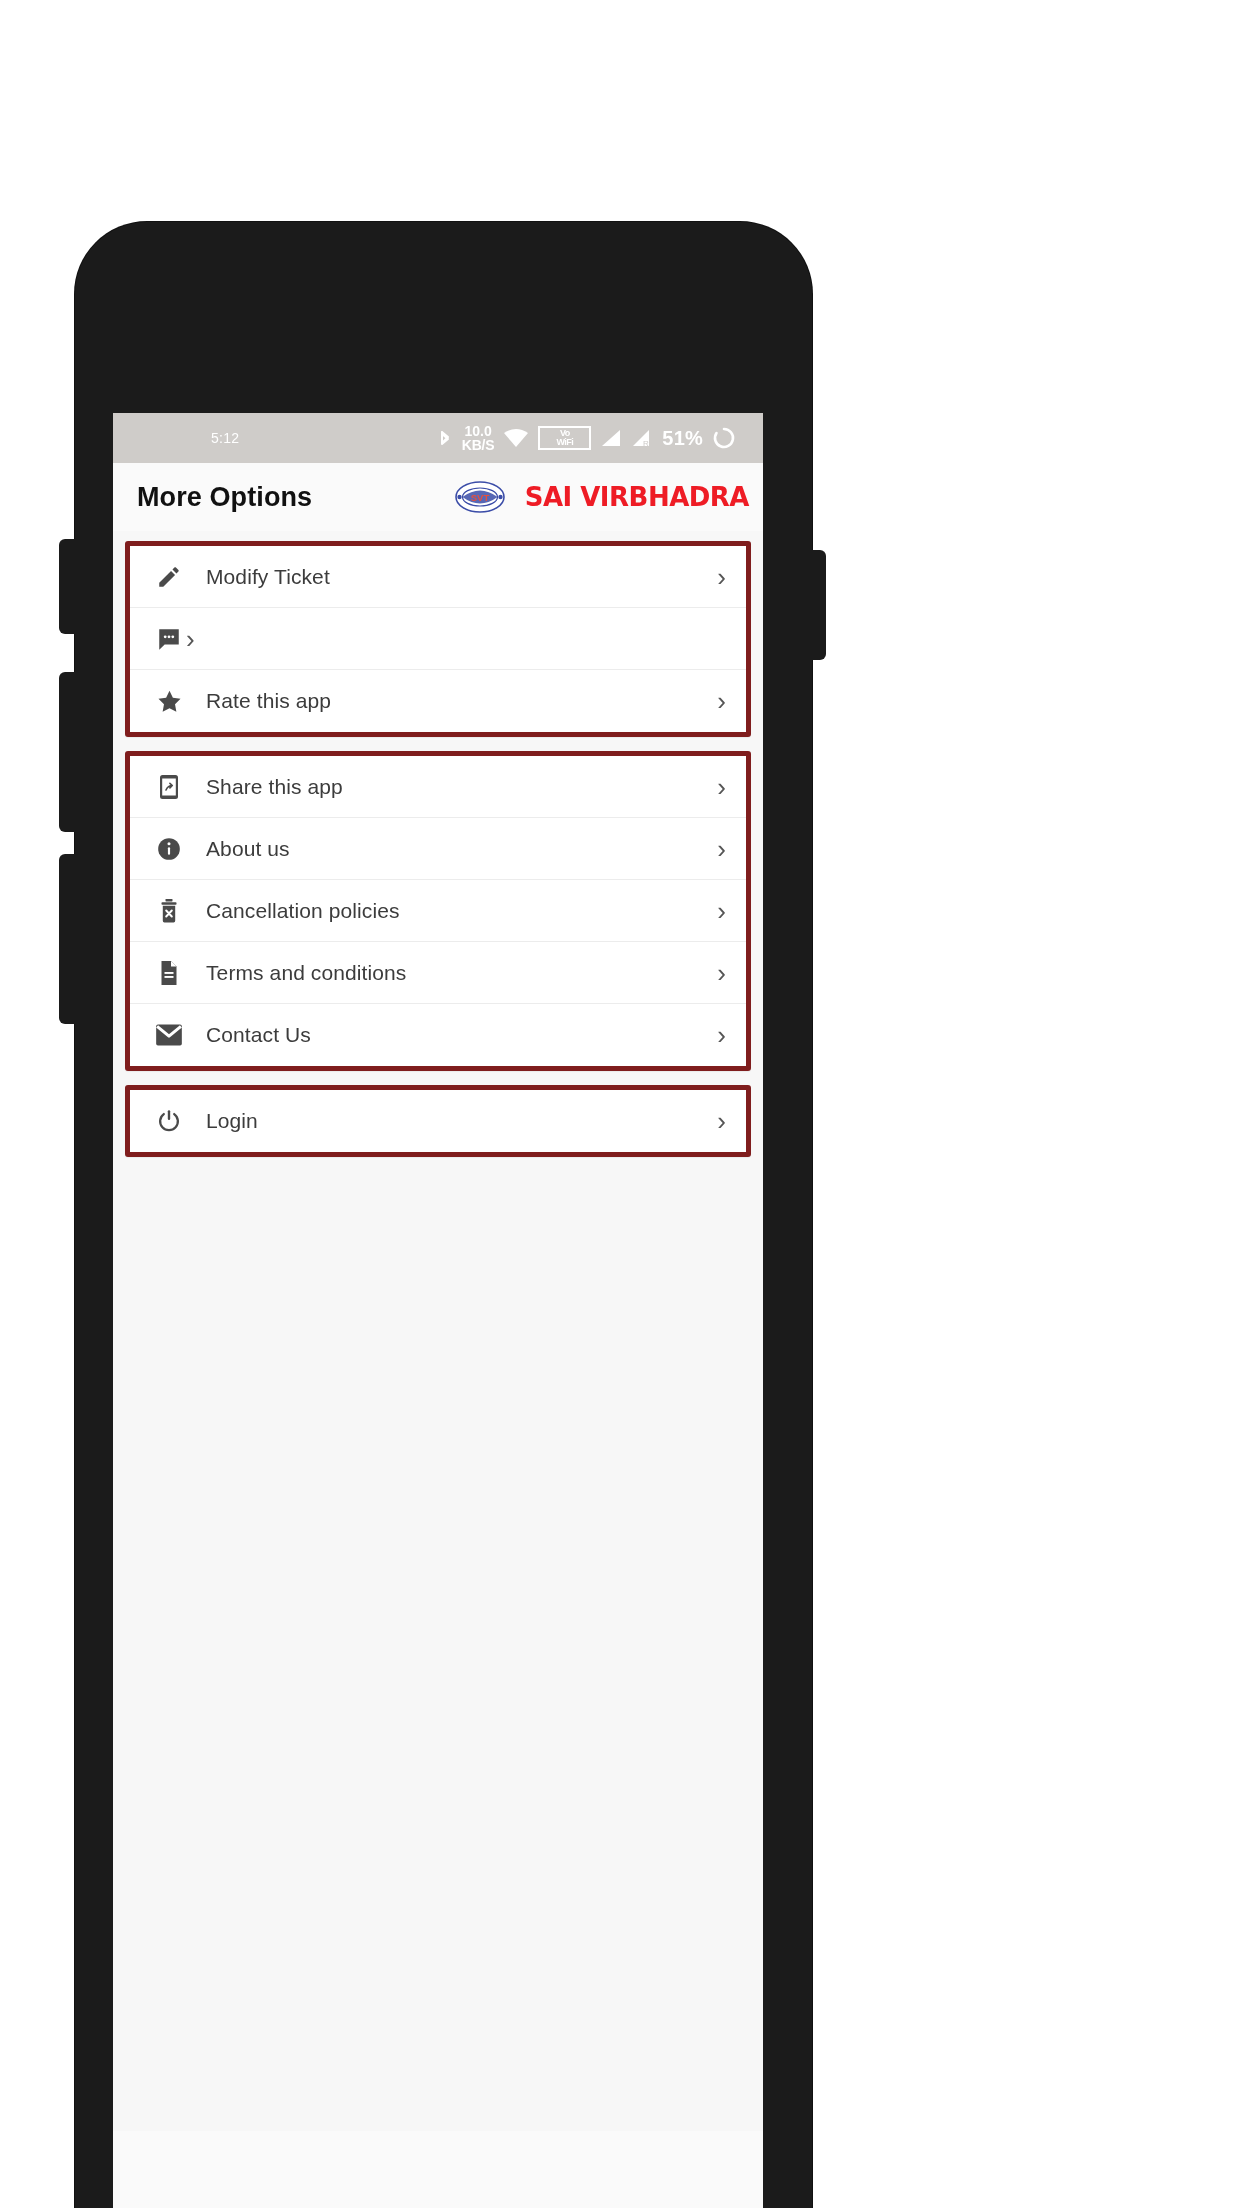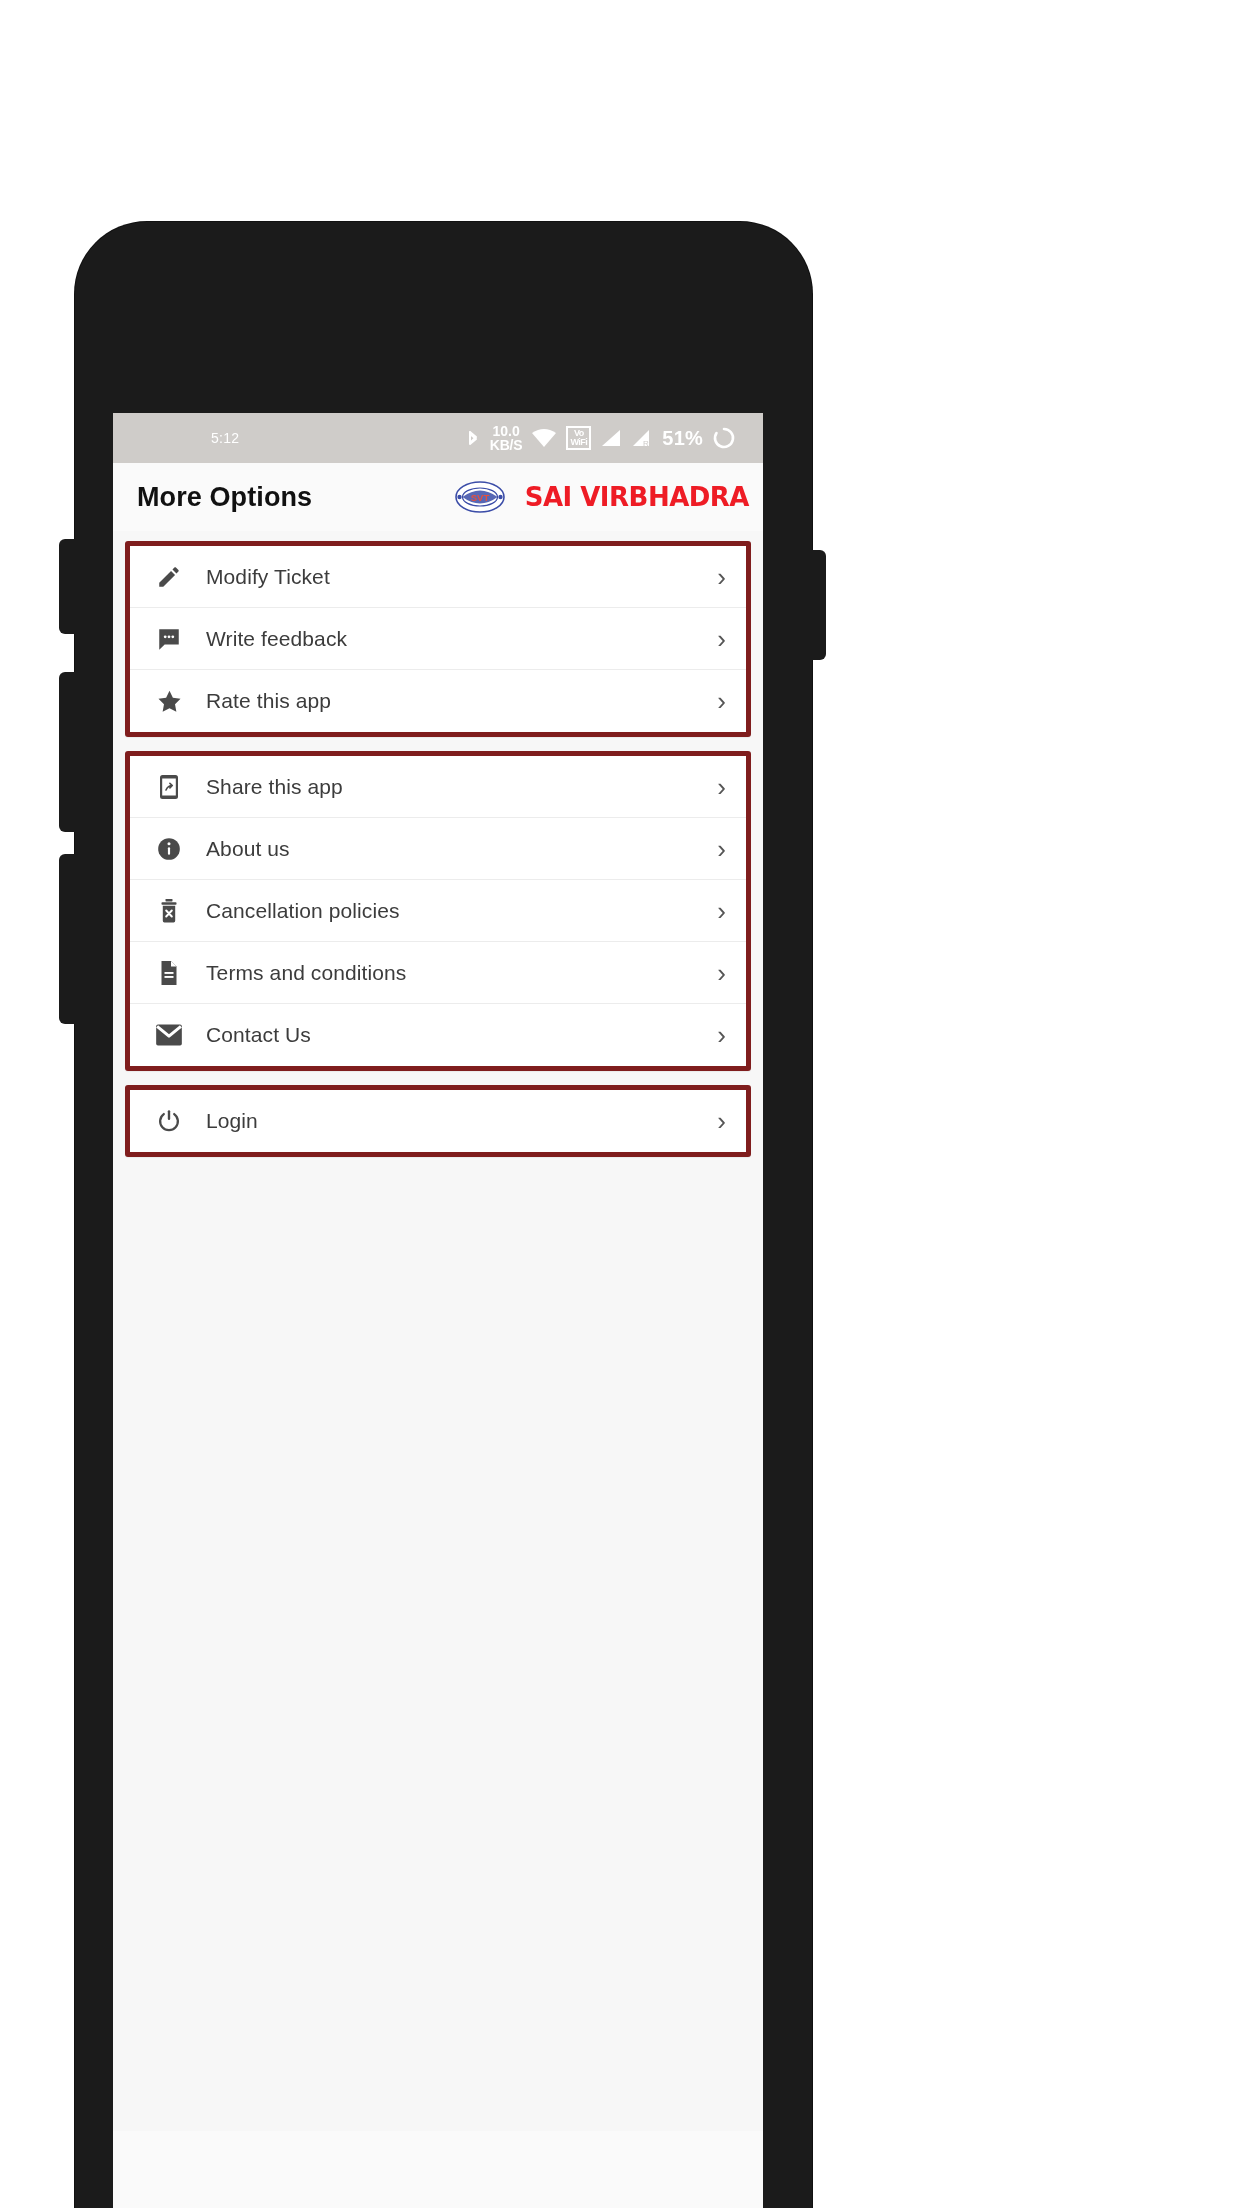--- a/index.html
+++ b/index.html
@@ -69,21 +69,21 @@
   }
   .si { display:flex; align-items:center; }
   .netspeed { display:flex; flex-direction:column; align-items:center; line-height:1; }
   .netspeed .ns-val { font-size:14px; font-weight:700; }
   .netspeed .ns-unit { font-size:14px; font-weight:700; letter-spacing:-0.2px; }
   .vowifi {
     border:2px solid #fff;
     font-size:9px;
     font-weight:700;
     line-height:9px;
-    padding:1px 2px;
+    padding:1px 16px;
     text-align:center;
     letter-spacing:-0.5px;
   }
   .vowifi span { display:block; }
   #battery-pct { font-size:20px; font-weight:700; letter-spacing:0.2px; }
 
   
   #app-bar {
     height:68px;
     background:#fafafa;
@@ -246,21 +246,20 @@
 
         <div class="menu-row">
           <span class="row-icon">
             <svg width="26" height="26" viewBox="0 0 24 24" fill="#4a4a4a">
               <path d="M3 3h18v14H8l-5 5V3z"></path>
               <circle cx="8.5" cy="10" r="1.3" fill="#fff"></circle>
               <circle cx="12" cy="10" r="1.3" fill="#fff"></circle>
               <circle cx="15.5" cy="10" r="1.3" fill="#fff"></circle>
             </svg>
           </span>
-          <span class="row-label">Write feedback</span>
           <span class="row-chevron">›</span>
         </div>
 
         <div class="menu-row">
           <span class="row-icon">
             <svg width="27" height="27" viewBox="0 0 24 24" fill="#4a4a4a">
               <path d="M12 2.5l3.0 6.1 6.8 1-4.9 4.8 1.2 6.7L12 17.9l-6.1 3.2 1.2-6.7L2.2 9.6l6.8-1z"></path>
             </svg>
           </span>
           <span class="row-label">Rate this app</span>

